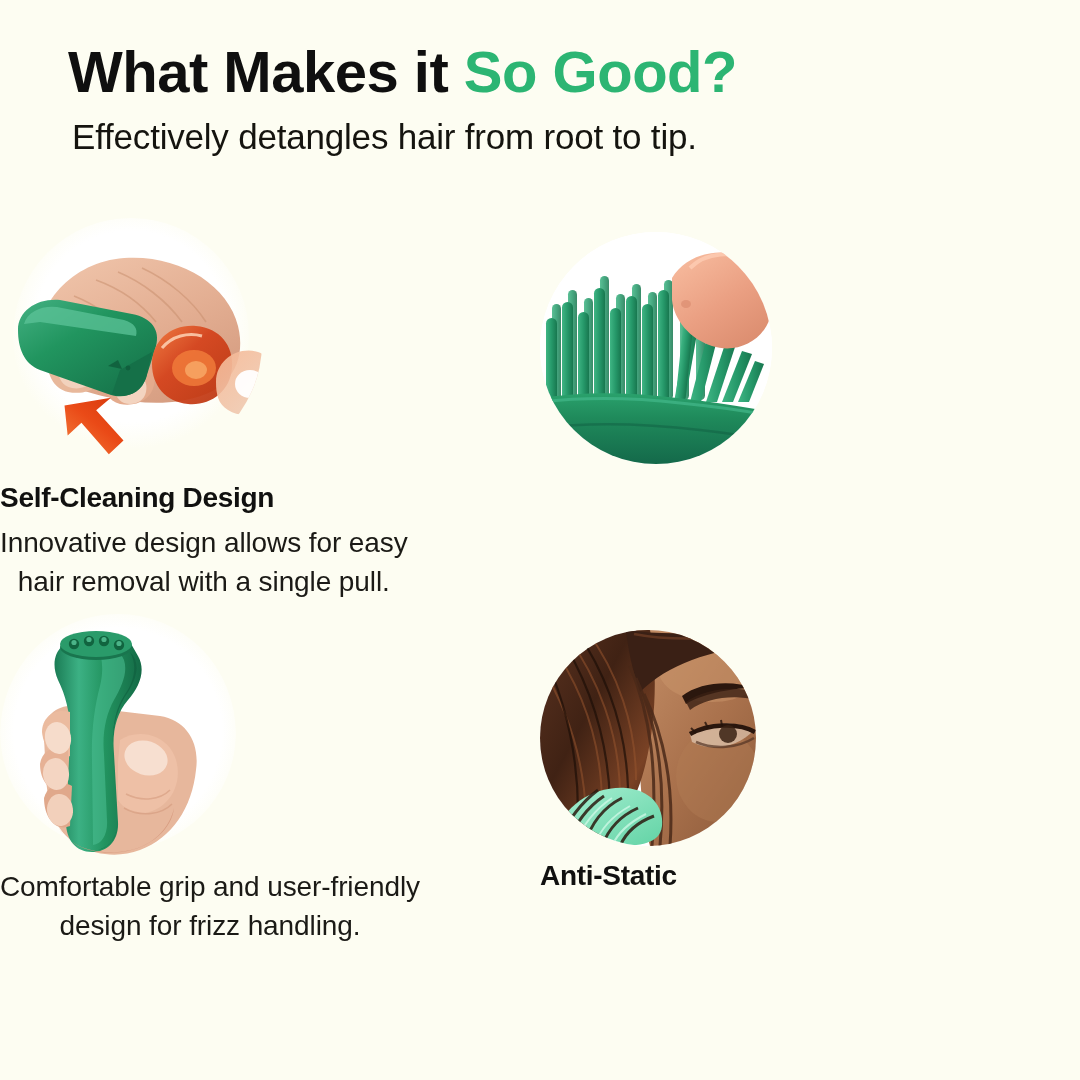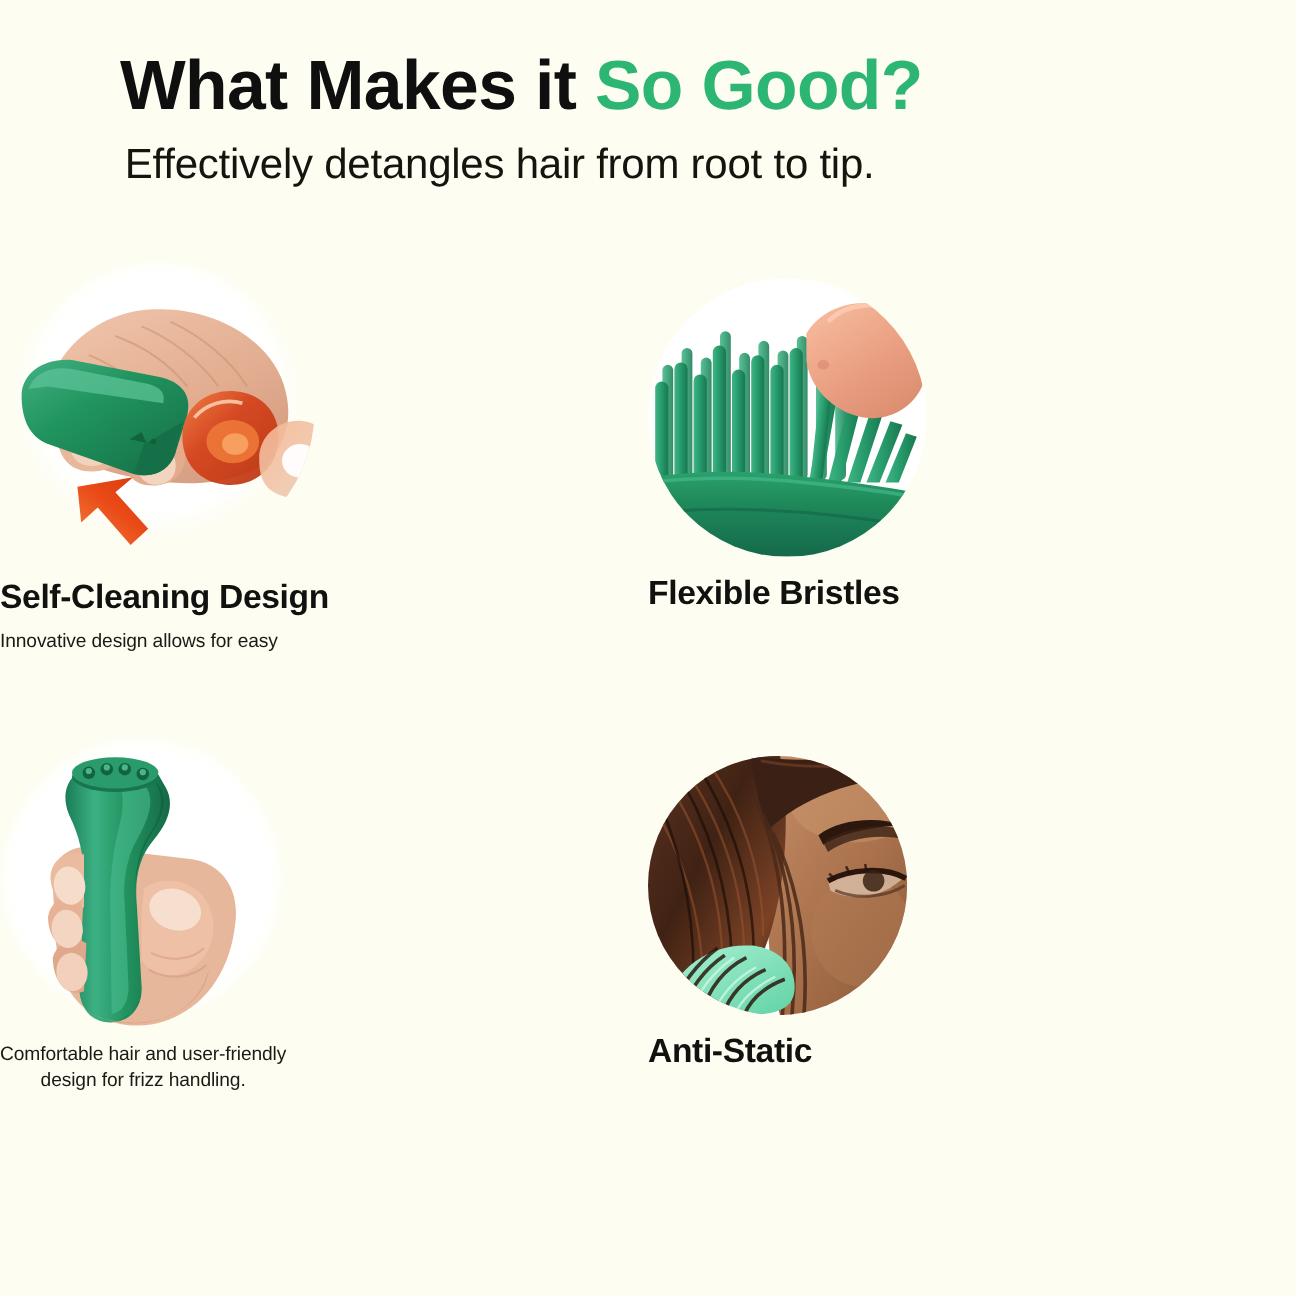--- a/index.html
+++ b/index.html
@@ -22,21 +22,21 @@
     background: #fdfdf2;
   }
 
   
   .header {
     position: absolute;
     left: 0;
     top: 42px;
     width: 1080px;
     text-align: left;
-    padding-left: 100px;
+    padding-left: 68px;
     box-sizing: border-box;
   }
   .headline {
     font-size: 58px;
     font-weight: 700;
     letter-spacing: -0.5px;
     line-height: 1.05;
     color: #0f0f0f;
     margin: 0;
     white-space: nowrap;
@@ -96,21 +96,21 @@
     margin-top: 14px;
     font-size: 28px;
     font-weight: 700;
     color: #111110;
     letter-spacing: -0.3px;
     text-align: center;
     white-space: nowrap;
   }
   .card-desc {
     margin-top: 10px;
-    font-size: 16px;
+    font-size: 28px;
     font-weight: 400;
     line-height: 1.38;
     color: #1b1a16;
     text-align: center;
     max-width: 430px;
     letter-spacing: -0.1px;
   }
 
   svg.art { display:block; width:100%; height:100%; }
 </style>
@@ -212,20 +212,21 @@
                      C 266 196, 244 202, 228 192 C 218 186, 216 176, 216 164 Z" fill="url(#ringPale)" opacity="0.9"></path>
             <ellipse cx="250" cy="166" rx="15" ry="14" fill="#ffffff" opacity="0.95"></ellipse>
 
             <path d="M47 195 L 47 225 L 62 214 L 86 248 L 102 236 L 78 203 L 94 192 Z" fill="url(#arrowG)" transform="translate(20,-10) rotate(-6 70 220)"></path>
           </svg>
         </div>
       </div>
       <div class="card-title">Self-Cleaning Design</div>
       <div class="card-desc">
         <div>Innovative design allows for easy</div>
+        <div>hair removal with a single pull.</div>
       </div>
     </div>
 
     <div class="card">
       <div class="figure" style="width:232px;height:232px;margin-top:14px;">
         <div class="circle-mask">
           <svg class="art" viewBox="0 0 232 232">
             <defs>
               <linearGradient id="padG" x1="0" y1="0" x2="0" y2="1">
                 <stop offset="0%" stop-color="#2aa16c"></stop>
@@ -283,21 +284,20 @@
                      C 222 110, 196 122, 172 114 C 150 107, 134 88, 132 68 Z" fill="url(#fingerG)"></path>
             <path d="M150 36 C 166 20, 194 18, 212 30" stroke="#ffd0b8" stroke-width="4" fill="none" opacity="0.7"></path>
             <ellipse cx="146" cy="72" rx="5" ry="4" fill="#d8896c" opacity="0.6"></ellipse>
 
             <path d="M0 166 C 40 160, 80 160, 118 164 C 160 168, 200 174, 232 180 L 232 232 L 0 232 Z" fill="url(#padG)"></path>
             <path d="M0 170 C 46 165, 96 166, 140 171 C 180 175, 212 180, 232 184" stroke="#43b88a" stroke-width="3" fill="none" opacity="0.7"></path>
             <path d="M0 196 C 50 190, 110 192, 160 198 C 196 202, 218 206, 232 209" stroke="#0f5c40" stroke-width="2.5" fill="none" opacity="0.45"></path>
           </svg>
         </div>
       </div>
-      <div class="card-title">Flexible Bristles</div>
       <div class="card-desc">
       </div>
     </div>
 
     <div class="card">
       <div class="figure" style="width:236px;height:246px;margin-top:4px;">
         <div class="circle-soft">
           <svg class="art" viewBox="0 0 236 246">
             <defs>
               <radialGradient id="haloB" cx="50%" cy="50%" r="55%">
@@ -367,21 +367,21 @@
               <path d="M126 182 C 142 190, 160 188, 170 178"></path>
               <path d="M124 196 C 142 206, 162 202, 172 192"></path>
             </g>
 
             <path d="M58 214 C 66 232, 92 244, 122 240 C 152 236, 172 216, 174 196
                      C 168 222, 146 238, 118 240 C 90 242, 66 232, 58 214 Z" fill="#d89c80"></path>
           </svg>
         </div>
       </div>
       <div class="card-desc">
-        <div>Comfortable hair and user-friendly</div>
+        <div>Comfortable grip and user-friendly</div>
         <div>design for frizz handling.</div>
       </div>
     </div>
 
     <div class="card">
       <div class="figure" style="width:216px;height:216px;margin-top:22px;">
         <div class="circle-mask">
           <svg class="art" viewBox="0 0 216 216">
             <defs>
               <linearGradient id="skinG" x1="0.2" y1="0" x2="1" y2="1">

